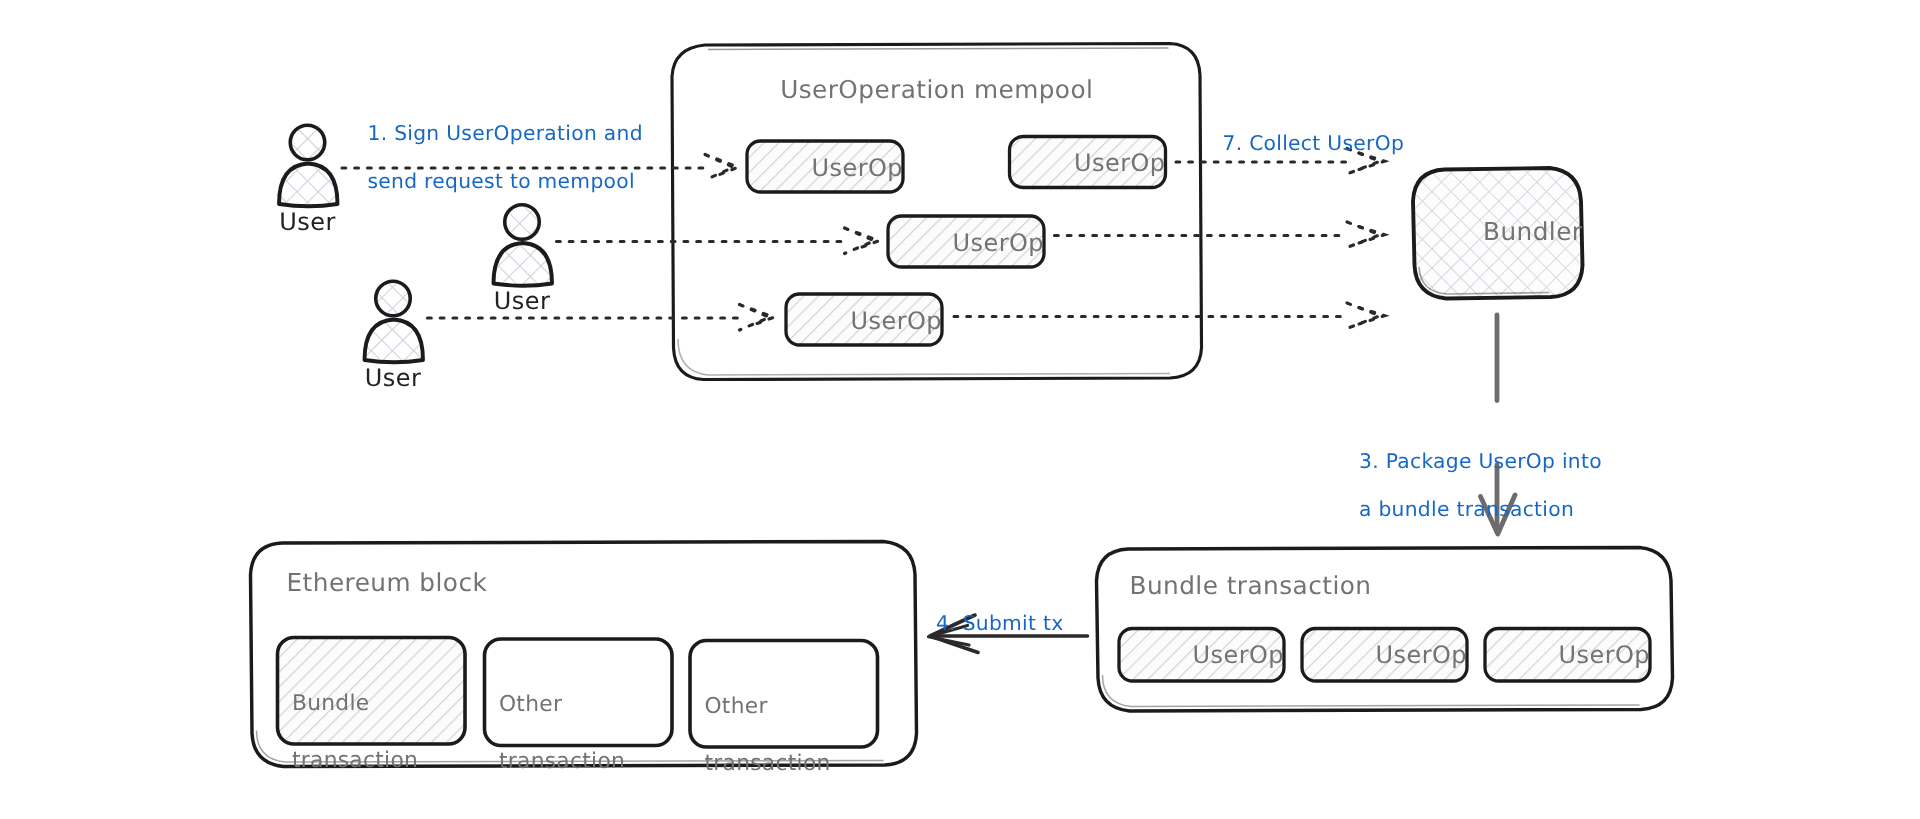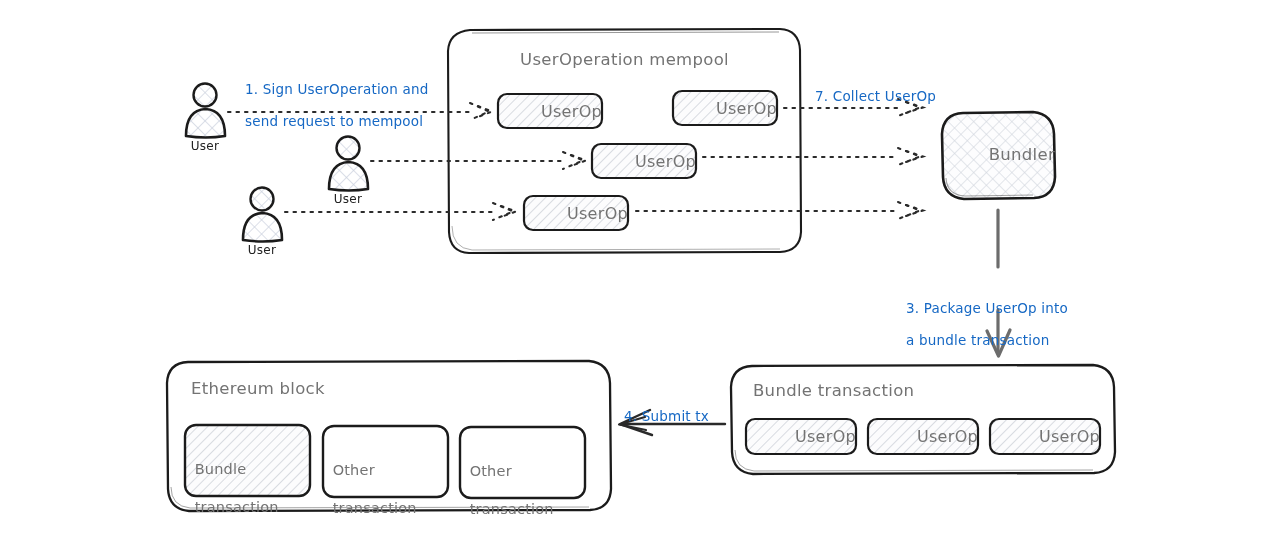--- a/index.html
+++ b/index.html
@@ -19,21 +19,21 @@
     pointer-events:none;
   }
   .step{
     color:#1668c4;
     font-size:13.5px;
     font-weight:500;
     letter-spacing:.2px;
   }
   .node-title{font-size:16.5px;letter-spacing:.3px;}
   .chip-text{font-size:16px;letter-spacing:.3px;text-align:right;}
-  .user-cap{font-size:12px;letter-spacing:.3px;text-align:center;color:#222;}
+  .user-cap{font-size:16px;letter-spacing:.3px;text-align:center;color:#222;}
   .tx-text{font-size:14.5px;text-align:left;line-height:1.3;letter-spacing:.2px;}
 </style>
 </head>
 <body>
 
 <svg id="canvas" viewBox="0 0 1280 546" xmlns="http://www.w3.org/2000/svg">
   <defs>
 
     <pattern id="hatch" width="7" height="7" patternTransform="rotate(45)" patternUnits="userSpaceOnUse">
       <rect width="7" height="7" fill="#fcfcfd"></rect>

